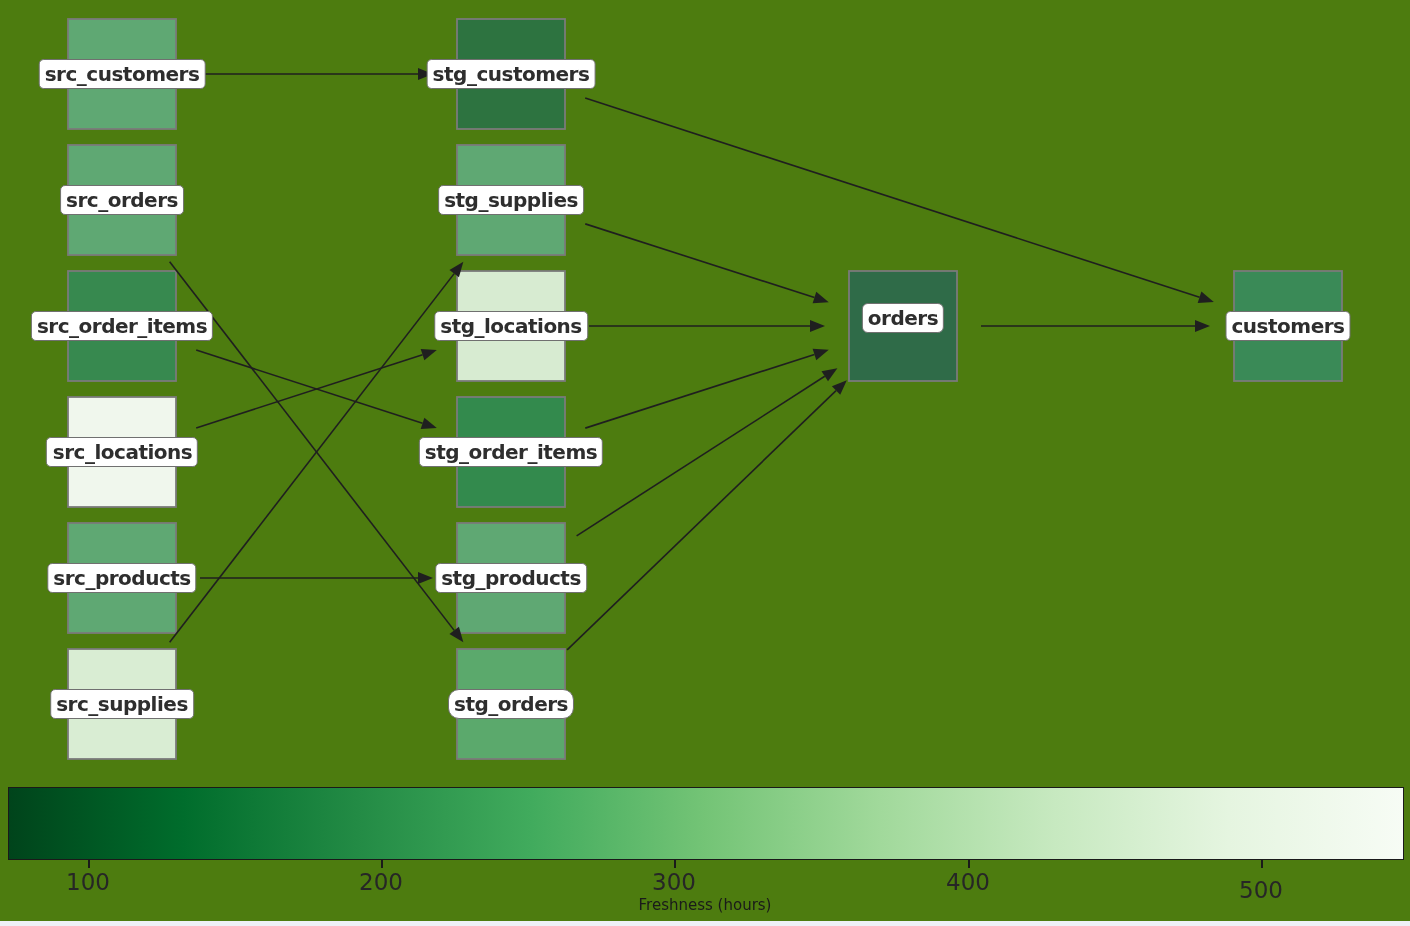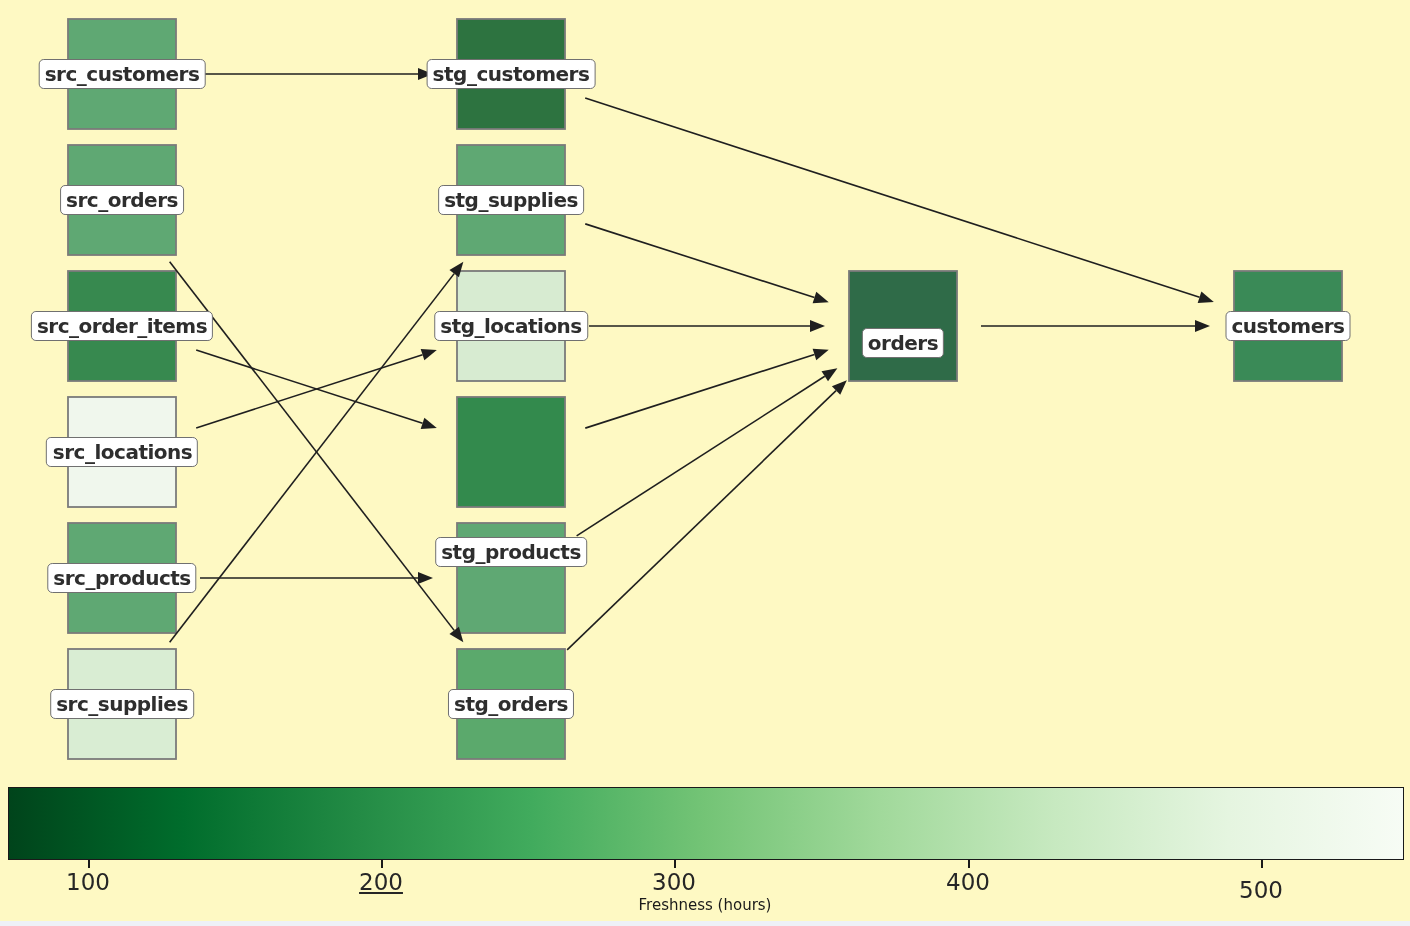--- a/index.html
+++ b/index.html
@@ -21,21 +21,21 @@
   }
   #cb-xlabel{
     position:absolute;transform:translateX(-50%);
     font-size:15px;color:#1a1a1a;z-index:1;white-space:nowrap;
   }
   #bottom-strip{position:absolute;left:0;bottom:0;width:100%;z-index:0;}
 </style>
 </head>
 <body>
 
-<div id="figure" style="background: #fef9c3;">
+<div id="figure" style="background: #4d7c0f;">
   <svg id="graph-svg" width="1410" height="926">
       <g>
         <rect x="68" y="19" width="108" height="110" fill="#5FA873" stroke="#7a7a7a" stroke-width="1.8"></rect>
         <rect x="68" y="145" width="108" height="110" fill="#5FA873" stroke="#7a7a7a" stroke-width="1.8"></rect>
         <rect x="68" y="271" width="108" height="110" fill="#37894F" stroke="#7a7a7a" stroke-width="1.8"></rect>
         <rect x="68" y="397" width="108" height="110" fill="#F0F7ED" stroke="#7a7a7a" stroke-width="1.8"></rect>
         <rect x="68" y="523" width="108" height="110" fill="#5FA873" stroke="#7a7a7a" stroke-width="1.8"></rect>
         <rect x="68" y="649" width="108" height="110" fill="#D9EDD3" stroke="#7a7a7a" stroke-width="1.8"></rect>
         <rect x="457" y="19" width="108" height="110" fill="#2D7340" stroke="#7a7a7a" stroke-width="1.8"></rect>
         <rect x="457" y="145" width="108" height="110" fill="#5FA873" stroke="#7a7a7a" stroke-width="1.8"></rect>
@@ -78,31 +78,32 @@
   <div id="labels">
       <div class="node-label" style="left: 122px; top: 74px;">src_customers</div>
       <div class="node-label" style="left: 122px; top: 200px;">src_orders</div>
       <div class="node-label" style="left: 122px; top: 326px;">src_order_items</div>
       <div class="node-label" style="left: 122px; top: 452px; padding-left: 6px;">src_locations</div>
       <div class="node-label" style="left: 122px; top: 578px;">src_products</div>
       <div class="node-label" style="left: 122px; top: 704px;">src_supplies</div>
       <div class="node-label" style="left: 511px; top: 74px;">stg_customers</div>
       <div class="node-label" style="left: 511px; top: 200px;">stg_supplies</div>
       <div class="node-label" style="left: 511px; top: 326px;">stg_locations</div>
-      <div class="node-label" style="left: 511px; top: 552px; text-align: right;">stg_products</div>
-      <div class="node-label" style="left: 511px; top: 704px;">stg_orders</div>
-      <div class="node-label" style="left: 903px; top: 343px;">orders</div>
+      <div class="node-label" style="left: 511px; top: 452px;">stg_order_items</div>
+      <div class="node-label" style="left: 511px; top: 578px; text-align: right;">stg_products</div>
+      <div class="node-label" style="left: 511px; top: 704px; border-radius: 11px;">stg_orders</div>
+      <div class="node-label" style="left: 903px; top: 318px; border-radius: 6px;">orders</div>
       <div class="node-label" style="left: 1288px; top: 326px; text-align: right;">customers</div>
     </div>
   <div id="colorbar" style="left: 8px; top: 787px; width: 1394px; height: 71px; background: linear-gradient(to right, rgb(0, 68, 27), rgb(0, 109, 44), rgb(35, 139, 69), rgb(65, 171, 93), rgb(116, 196, 118), rgb(161, 217, 155), rgb(199, 233, 192), rgb(229, 245, 224), rgb(247, 252, 245));"></div>
   <div id="cb-xlabel" style="left: 705px; top: 896px;">Freshness (hours)</div>
   <div id="bottom-strip" style="height: 5px; background: rgb(238, 241, 247);"></div>
 <div class="cb-tick" style="left: 88px; top: 859px; height: 9px;"></div>
     <div class="cb-tick-label" style="left: 88px; top: 869px;">100</div>
     <div class="cb-tick" style="left: 381px; top: 859px; height: 9px;"></div>
-    <div class="cb-tick-label" style="left: 381px; top: 869px; text-decoration: underline;">200</div>
+    <div class="cb-tick-label" style="left: 381px; top: 869px;">200</div>
     <div class="cb-tick" style="left: 674px; top: 859px; height: 9px;"></div>
     <div class="cb-tick-label" style="left: 674px; top: 869px;">300</div>
     <div class="cb-tick" style="left: 968px; top: 859px; height: 9px;"></div>
     <div class="cb-tick-label" style="left: 968px; top: 869px;">400</div>
     <div class="cb-tick" style="left: 1261px; top: 859px; height: 9px;"></div>
     <div class="cb-tick-label" style="left: 1261px; top: 869px; margin-top: 8px;">500</div>
   </div>
 
 </body></html>

